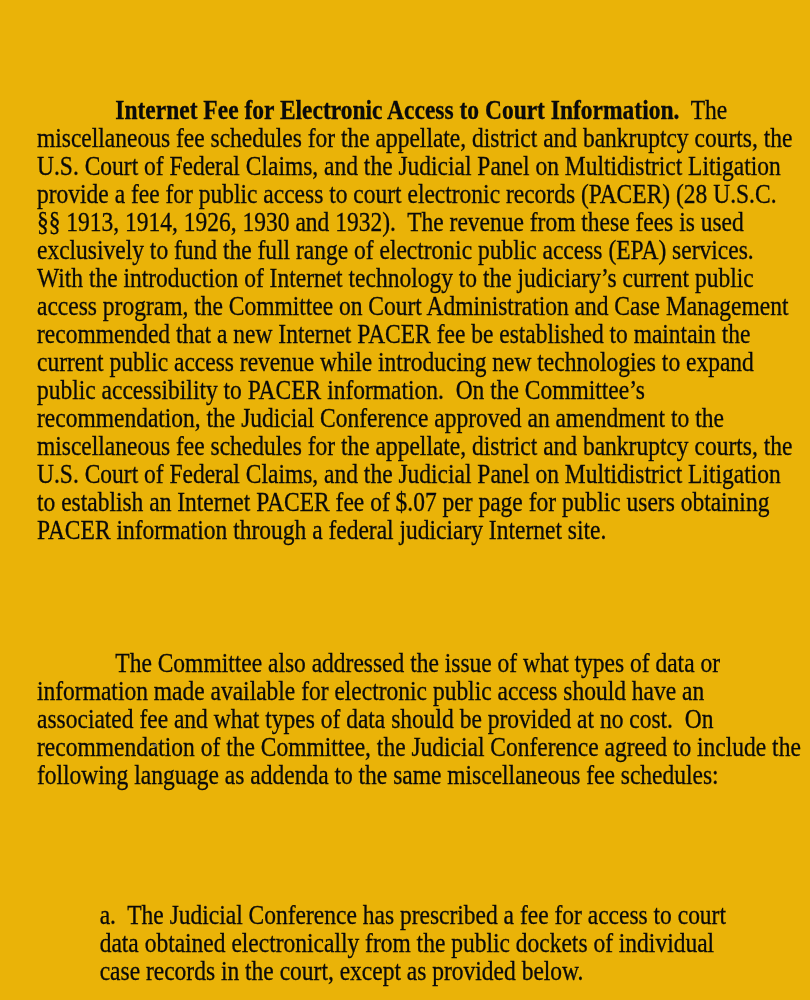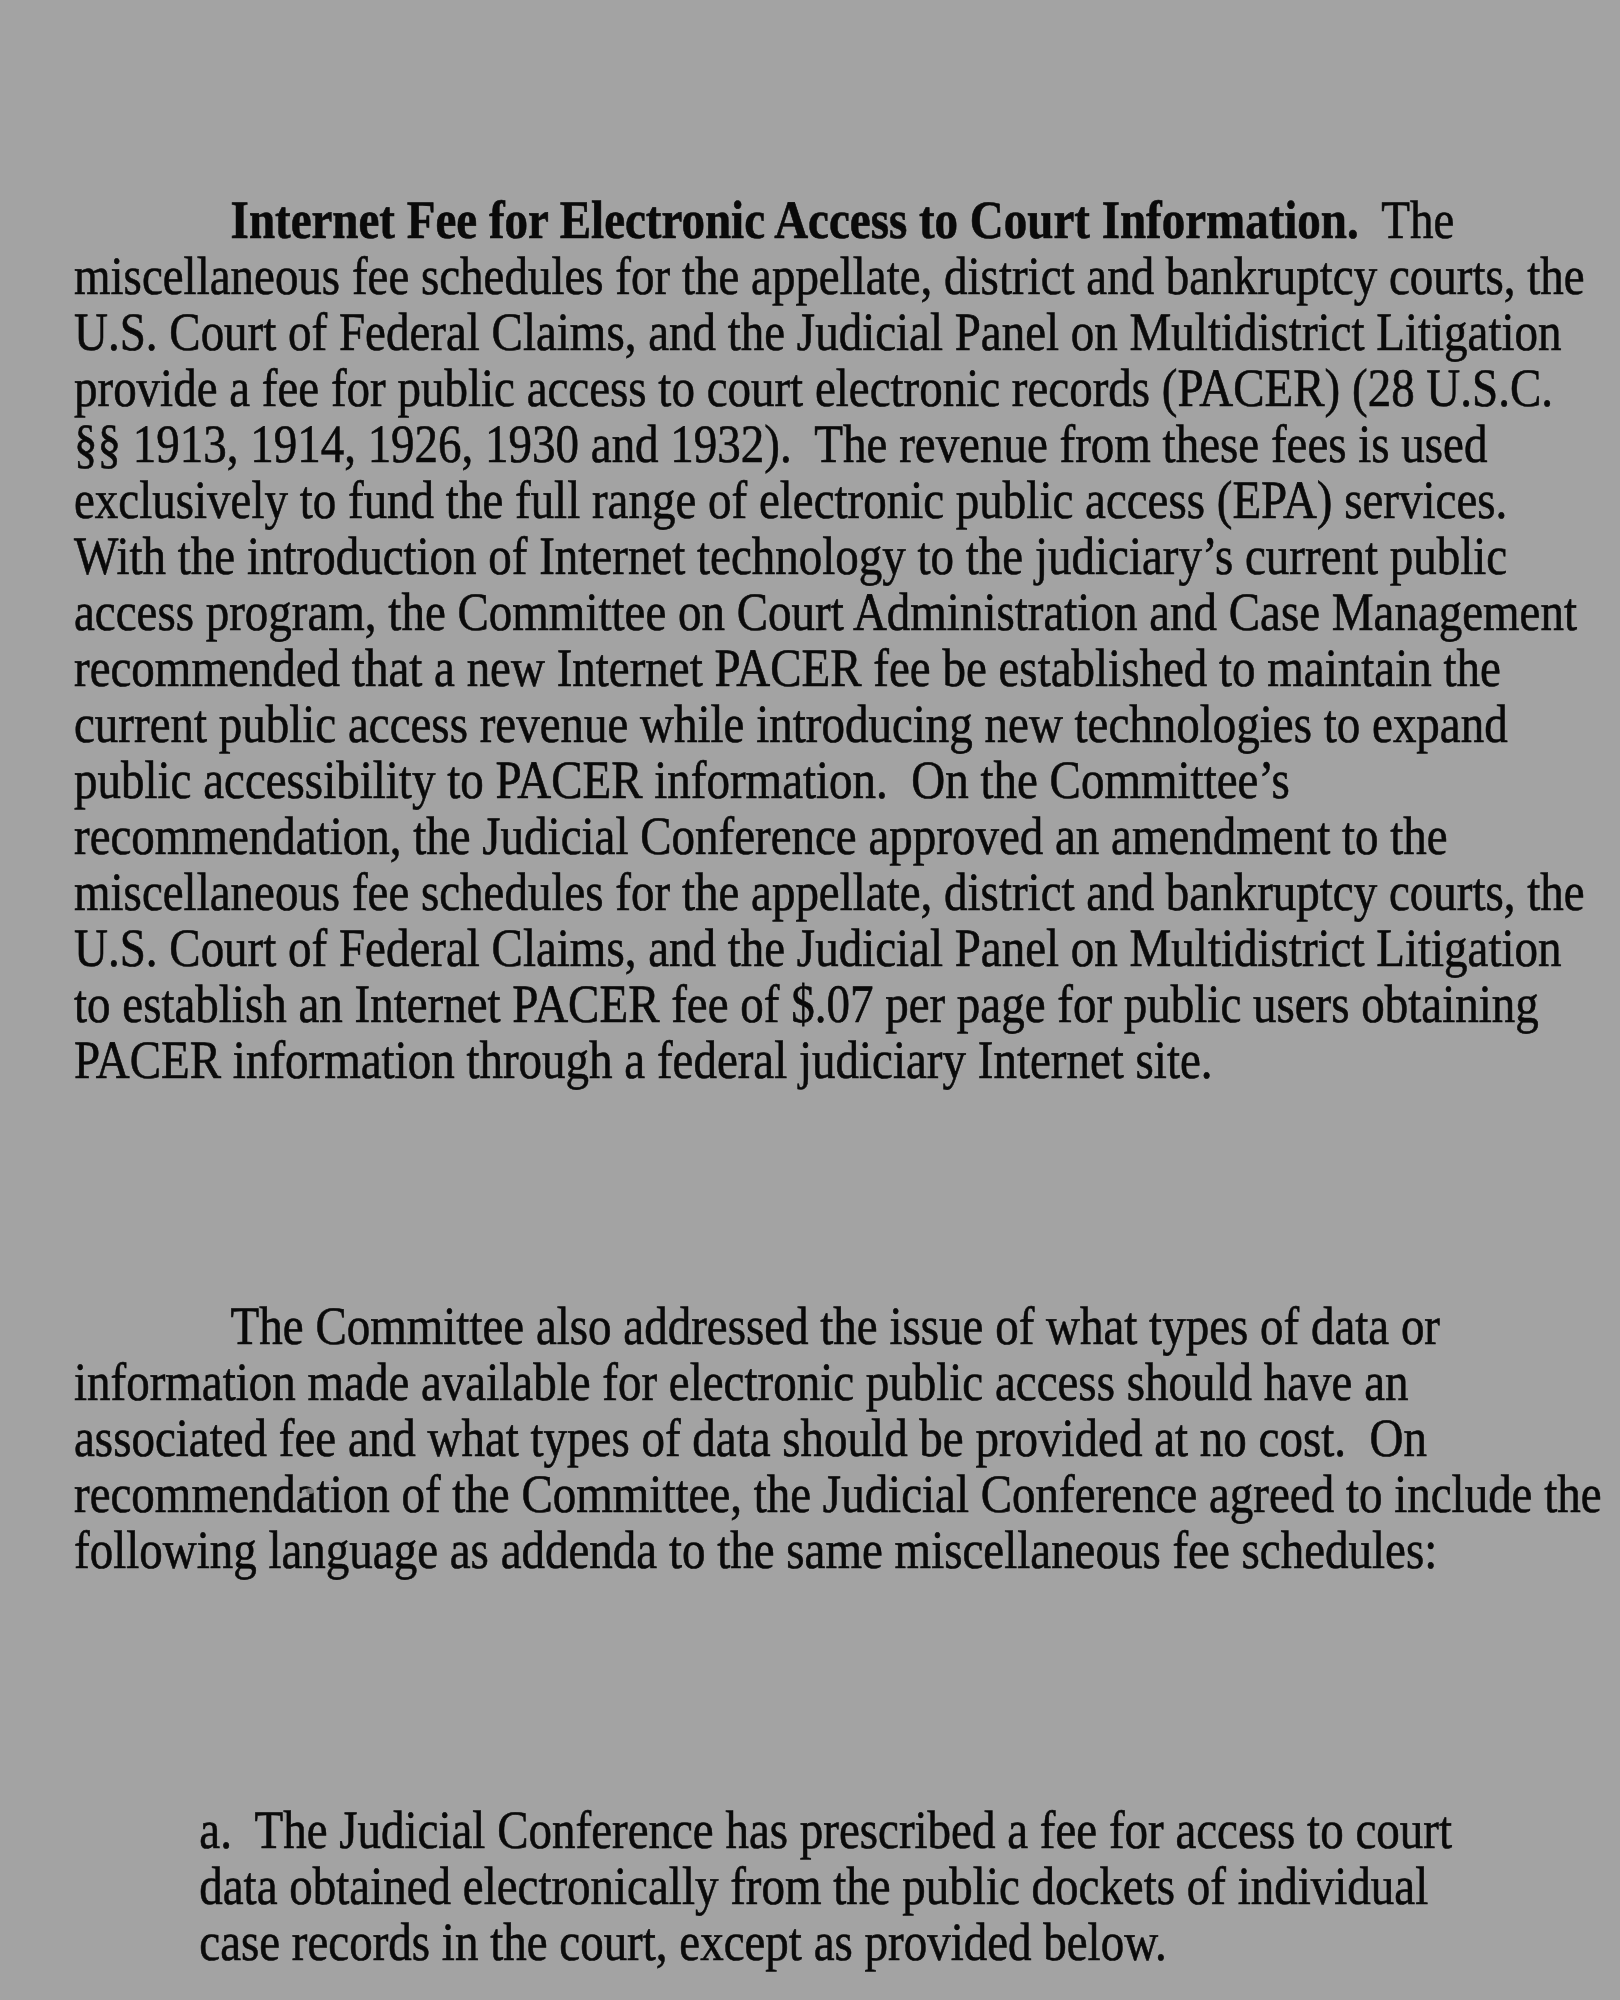--- a/index.html
+++ b/index.html
@@ -4,21 +4,21 @@
 <style>
   html, body {
     margin: 0;
     padding: 0;
     background: #ffffff;
   }
   .page {
     position: relative;
     width: 810px;
     height: 1000px;
-    background: #a3a3a3;
+    background: #eab308;
     overflow: hidden;
     font-family: "Liberation Serif", "DejaVu Serif", serif;
     color: #0a0a0a;
   }
   
   .column {
     position: absolute;
     left: 37px;
     top: 12px;
     width: 880px;

